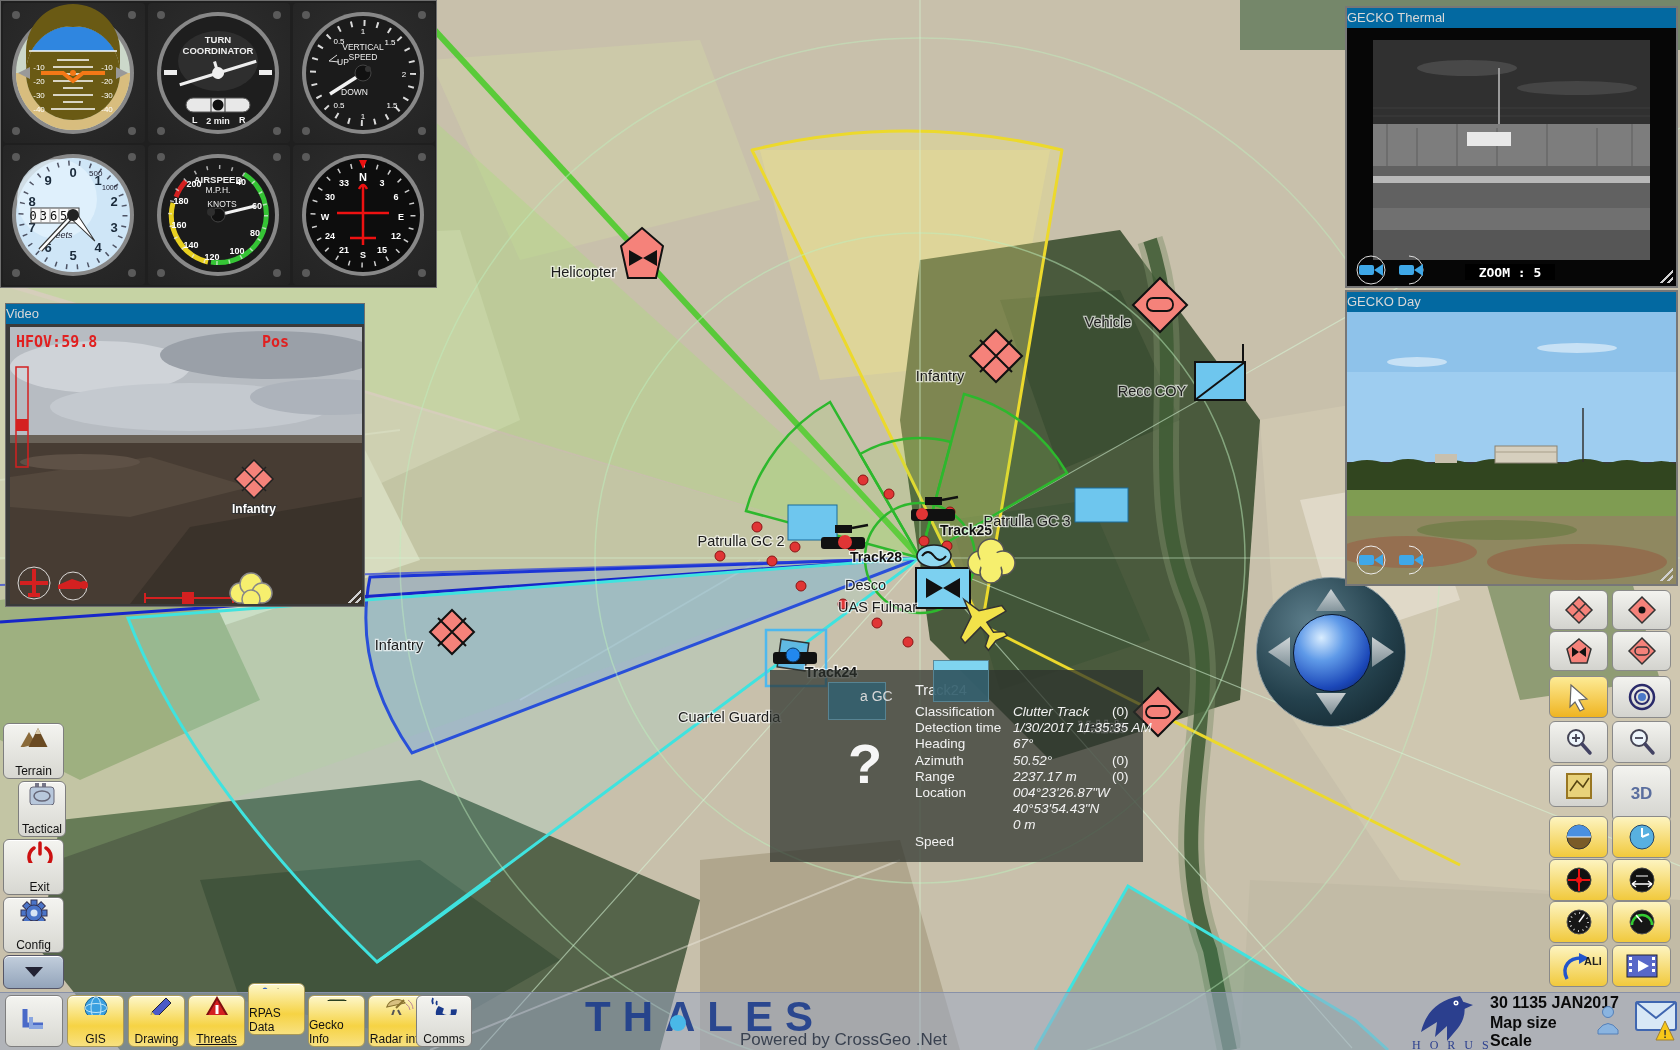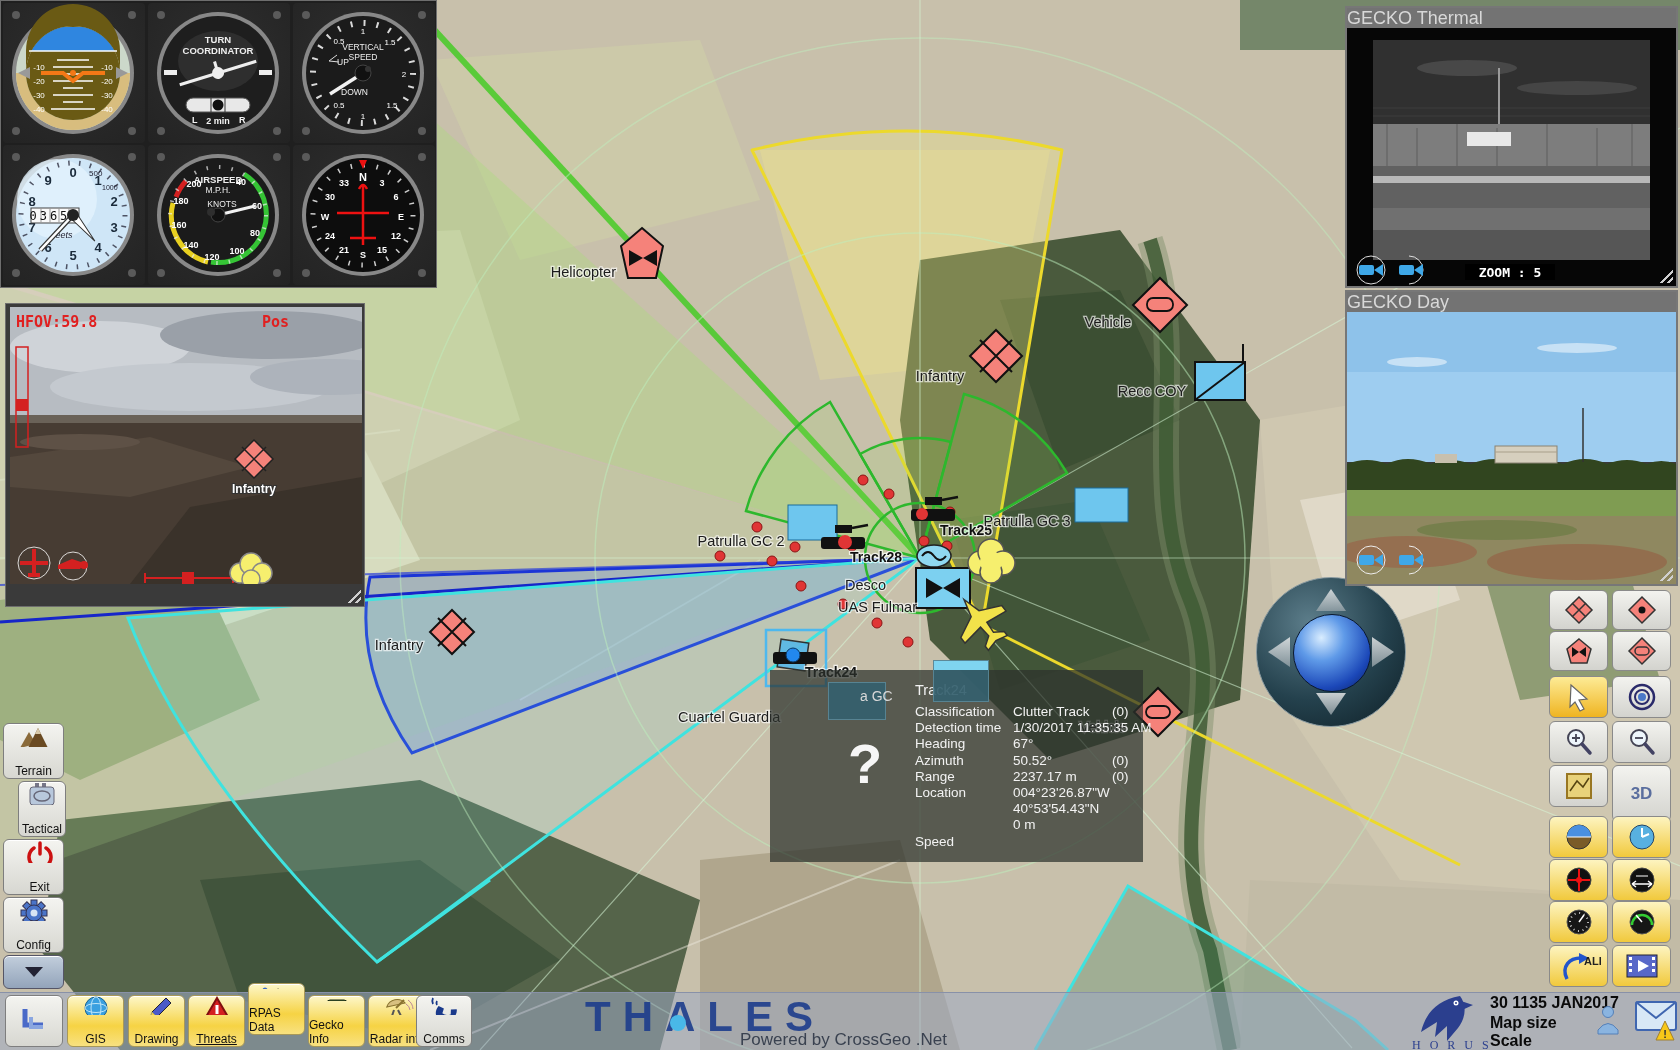--- a/index.html
+++ b/index.html
@@ -1,34 +1,34 @@
 <!DOCTYPE html>
 <html><head>
 <meta charset="utf-8">
 <style>
   html,body{margin:0;padding:0;background:#222;}
   #app{position:relative;width:1680px;height:1050px;overflow:hidden;font-family:"Liberation Sans",sans-serif;}
   #map{position:absolute;left:0;top:0;}
   .mlbl{font:14.5px "Liberation Sans",sans-serif;fill:#1c1c1c;paint-order:stroke;stroke:rgba(255,255,255,.65);stroke-width:2.5px;}
   .mlblB{font:bold 14px "Liberation Sans",sans-serif;fill:#111;paint-order:stroke;stroke:rgba(255,255,255,.75);stroke-width:2.5px;}
   .panel{position:absolute;background:#3a3a3a;border:1px solid #6e6e6e;box-sizing:border-box;}
-  .ptitle{height:20px;background:#737373;color:#d8d8d8;font-size:18px;line-height:20px;padding-left:0;}
+  .ptitle{height:20px;background:#0369a1;color:#d8d8d8;font-size:13px;line-height:20px;padding-left:0;}
   .grip{position:absolute;right:3px;bottom:3px;width:16px;height:16px;background:repeating-linear-gradient(135deg,transparent 0 3px,#cfcfcf 3px 5px);clip-path:polygon(100% 0,100% 100%,0 100%);}
   
   #instruments{position:absolute;left:0;top:0;width:437px;height:288px;background:#1f1f1f;display:grid;grid-template-columns:repeat(3,142px);grid-template-rows:repeat(2,139px);gap:3px;padding:2px;box-sizing:border-box;}
   .cell{background:radial-gradient(circle at 50% 40%,#2f2f2f,#232323);border-radius:4px;}
   .g9{font:bold 9.5px "Liberation Sans",sans-serif;fill:#eee;}
   .g8{font:8.5px "Liberation Sans",sans-serif;fill:#eee;}
   .gt{font:bold 9px "Liberation Sans",sans-serif;fill:#f2f2f2;}
   
   #popup{position:absolute;left:770px;top:670px;width:373px;height:192px;background:rgba(45,50,44,.72);color:#f2f2f2;padding:12px 0 0 145px;box-sizing:border-box;}
   #popup .pt{font-size:14.5px;margin-bottom:6px;}
   .pr{display:flex;height:16.2px;font-size:13.5px;white-space:nowrap;}
   .pl{width:98px;flex:none;}
-  .pv{width:85px;flex:none;overflow:visible;}
+  .pv{width:85px;flex:none;overflow:visible;font-style:italic;}
   .px{width:45px;flex:none;text-align:left;padding-left:14px;}
   .toverlay{position:absolute;background:rgba(52,96,110,.92);border:1px solid rgba(150,200,220,.35);}
   #qmark{position:absolute;left:848px;top:731px;font:bold 56px "Liberation Sans",sans-serif;color:#fff;opacity:.95;}
   #agc{position:absolute;left:860px;top:688px;font:14px "Liberation Sans",sans-serif;color:#d8d8d8;}
   
   .sbtn{position:absolute;box-sizing:border-box;border:1px solid #7e7e7e;border-radius:6px;background:linear-gradient(#f4f4f0,#d7d7d1);box-shadow:inset 0 1px 0 #fff;display:flex;flex-direction:column;align-items:center;justify-content:center;color:#111;}
   .sbtn .lbl{font-size:12px;margin-top:17px;}
   .ybtn{background:linear-gradient(#fdf7c9 0%,#f6d344 60%,#f8e180 100%);border:1px solid #a89858;}
   .rb{position:absolute;width:59px;height:40px;box-sizing:border-box;border:1px solid #8a8a8a;border-radius:6px;background:linear-gradient(#f3f3ef,#d3d3ce);display:flex;align-items:center;justify-content:center;}
   .rb.y{background:linear-gradient(#fdf4c0,#f1c93c);}
@@ -461,20 +461,21 @@
     <g stroke="#e11" stroke-width="2.5" fill="none">
       <line x1="70" y1="40" x2="70" y2="100"></line>
           <line x1="44" y1="68" x2="96" y2="68"></line>
           <line x1="57" y1="93" x2="83" y2="93"></line>
       <path d="M66,44 q4,-8 8,0"></path>
     </g>
   </svg>
 </div>
 
 <div class="panel" style="left:5px;top:303px;width:360px;height:304px;">
+  <div class="ptitle">Video</div>
   <svg width="352" height="277" viewBox="0 0 352 277" style="margin:3px 4px;display:block;background:#888;">
     <rect width="352" height="112" fill="#b7bcc2"></rect>
     <ellipse cx="90" cy="40" rx="90" ry="26" fill="#cfd3d8"></ellipse>
         <ellipse cx="260" cy="28" rx="110" ry="24" fill="#9aa0a8"></ellipse>
     <ellipse cx="180" cy="80" rx="140" ry="24" fill="#c4c9cf"></ellipse>
         <ellipse cx="320" cy="70" rx="80" ry="18" fill="#adb3bb"></ellipse>
     <rect y="108" width="352" height="10" fill="#6a6258"></rect>
     <rect y="116" width="352" height="161" fill="#473c33"></rect>
     <polygon points="0,150 140,130 240,160 120,190 0,180" fill="#54483d"></polygon>
     <polygon points="180,200 352,170 352,277 120,277" fill="#3a322a"></polygon>

